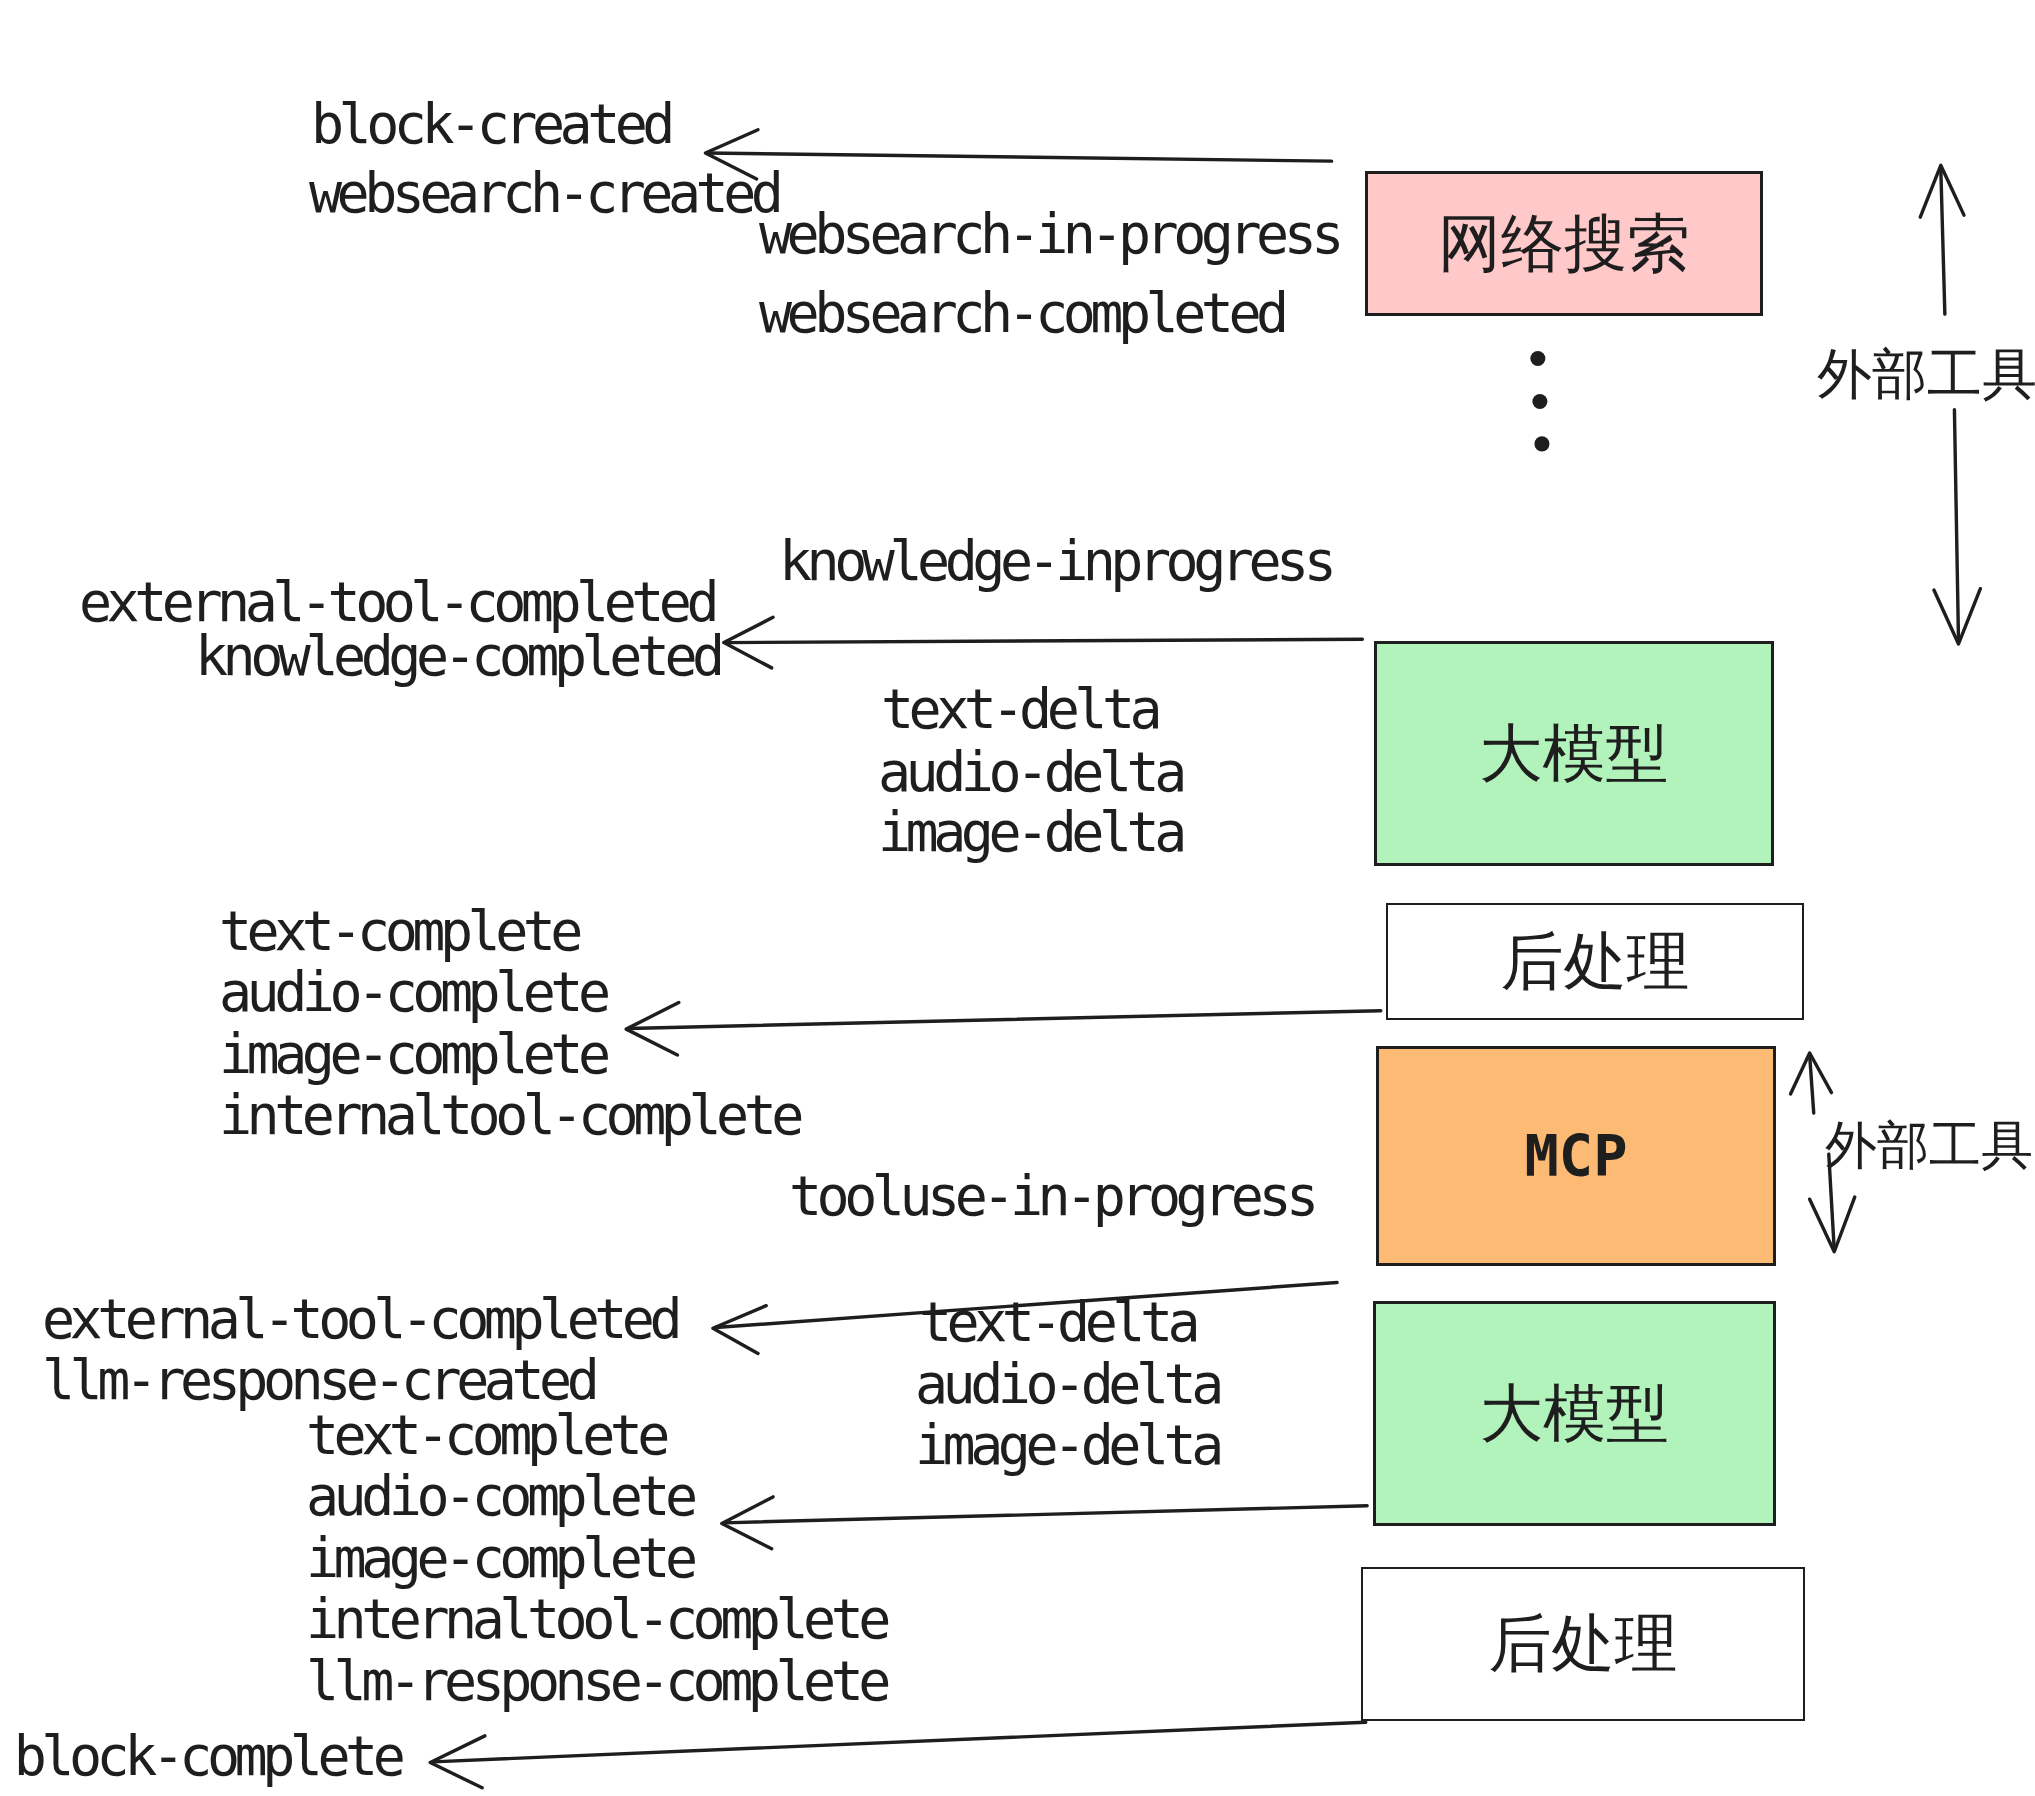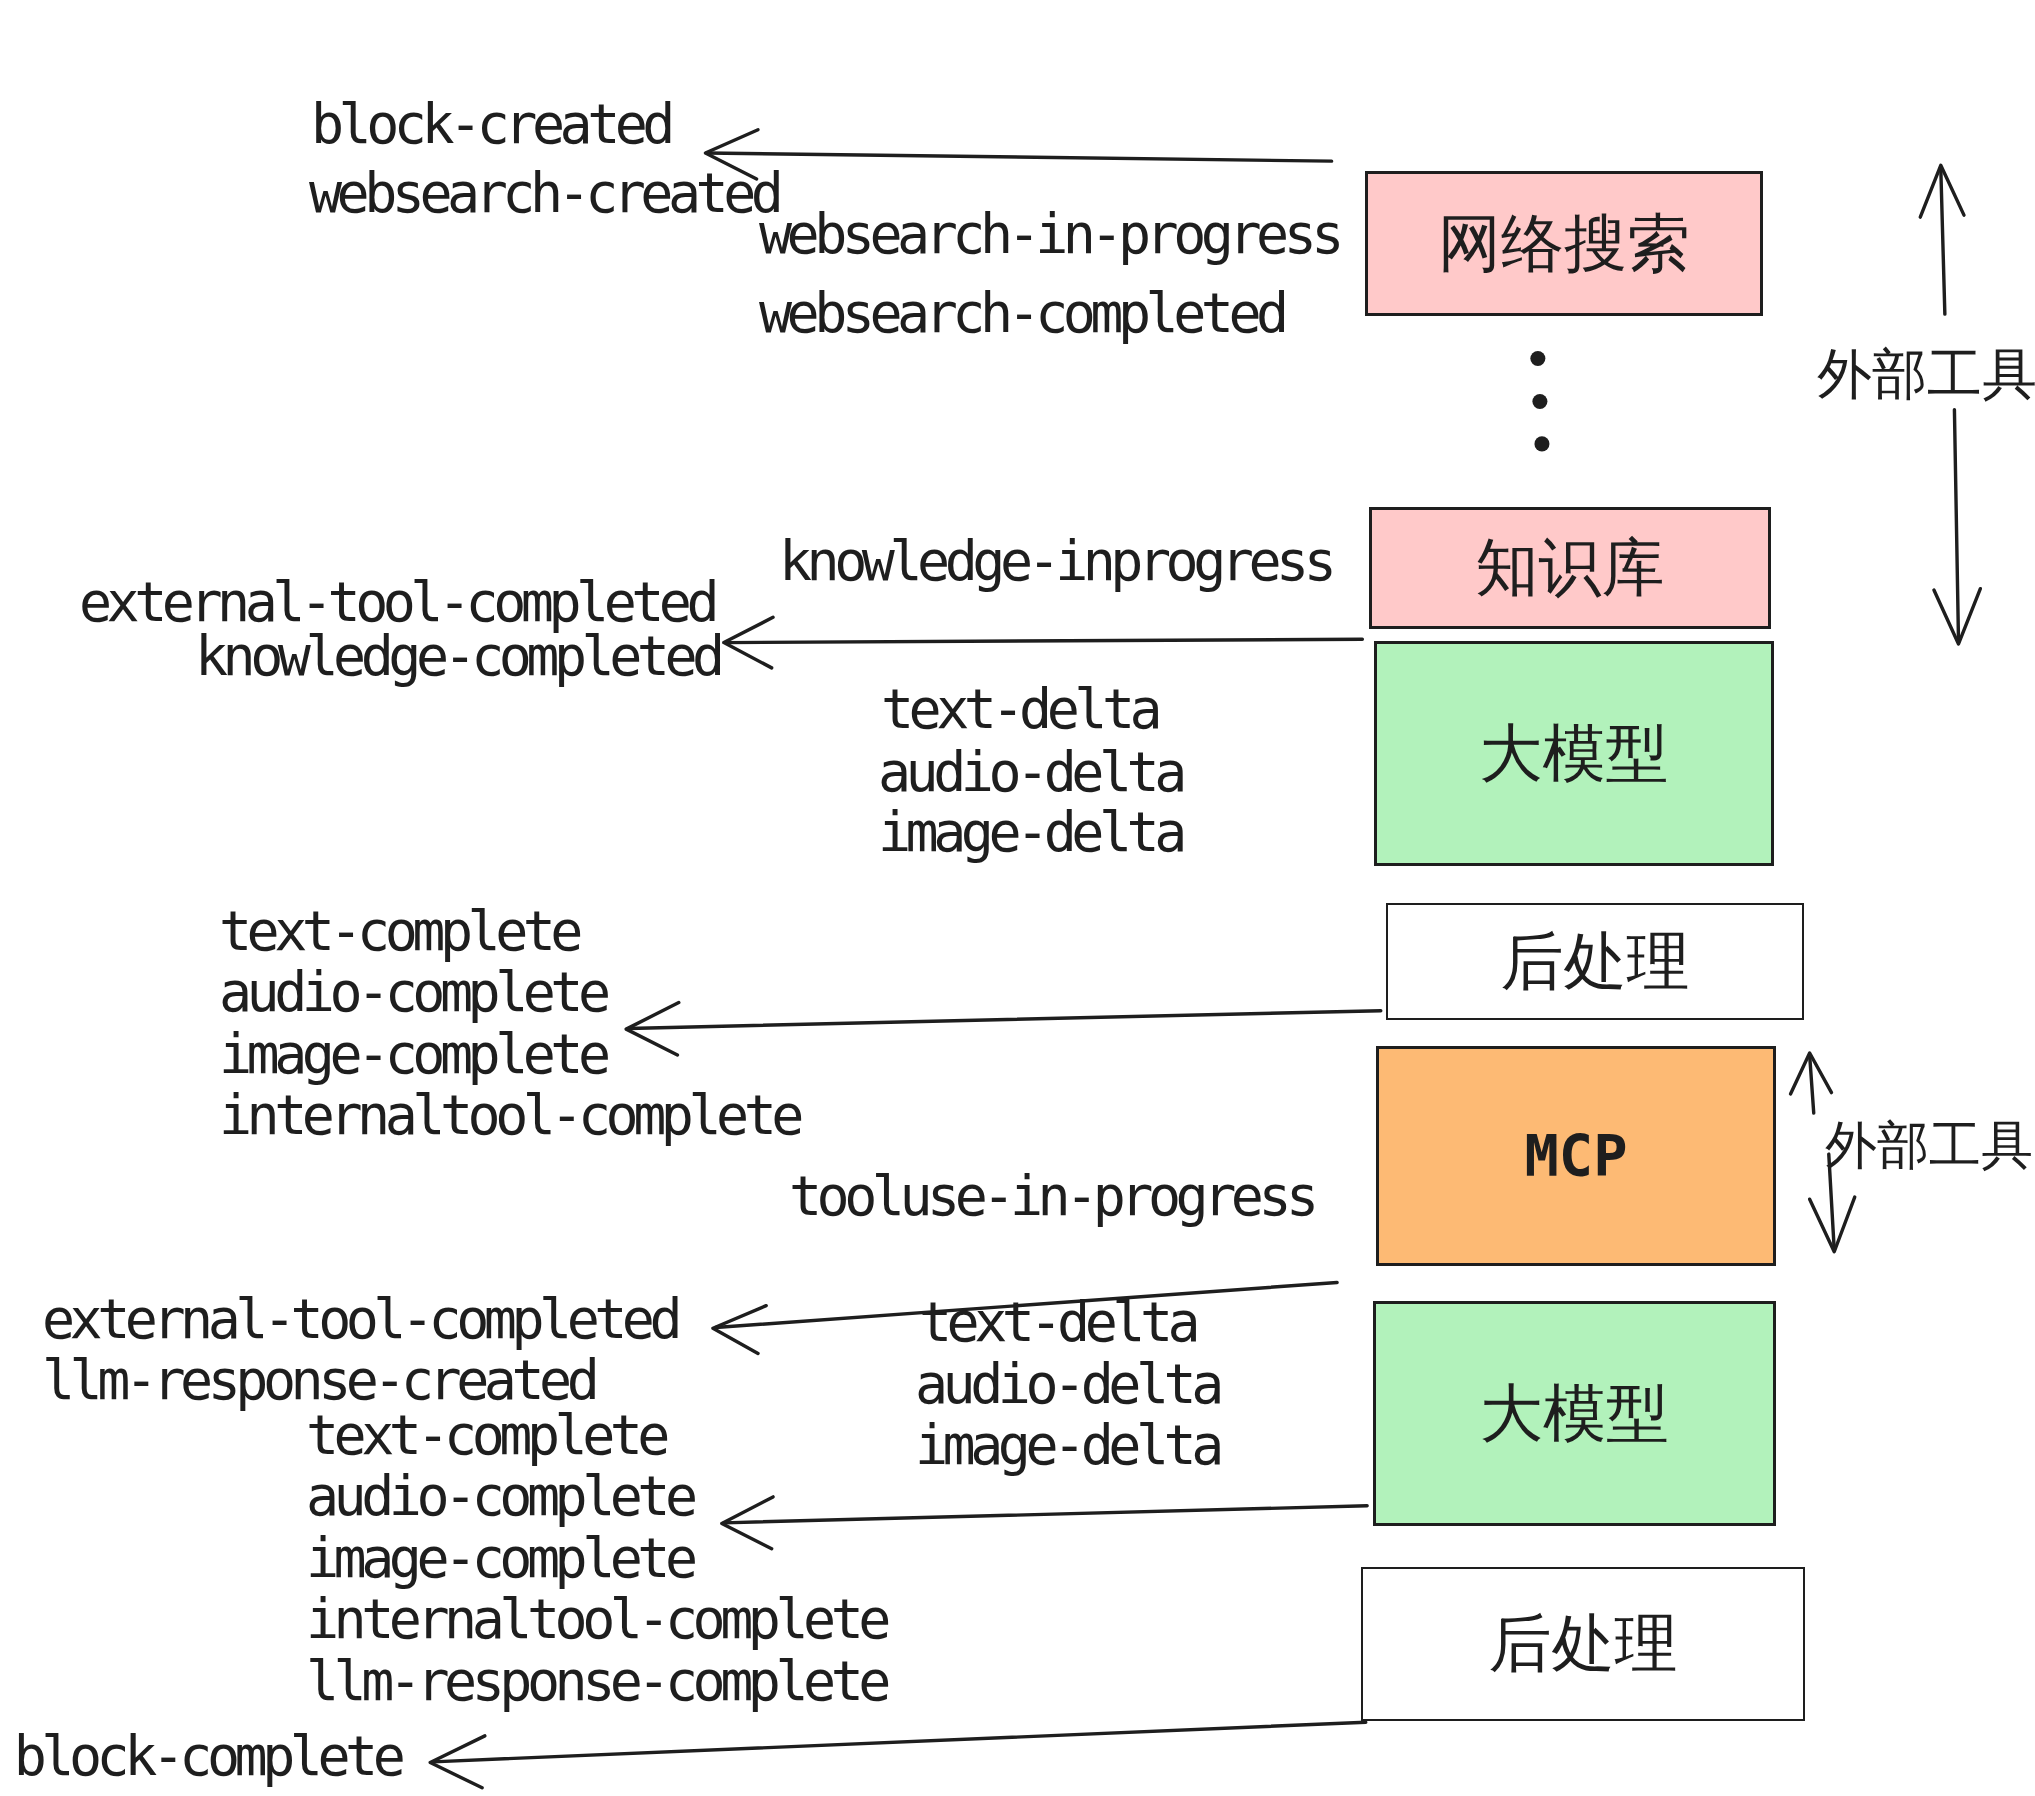--- a/index.html
+++ b/index.html
@@ -147,23 +147,20 @@
   <div class="evt" style="left:306px;top:1407px">text-complete</div>
   <div class="evt" style="left:306px;top:1468px">audio-complete</div>
   <div class="evt" style="left:306px;top:1530px">image-complete</div>
   <div class="evt" style="left:306px;top:1591px">internaltool-complete</div>
   <div class="evt" style="left:306px;top:1653px">llm-response-complete</div>
   <div class="evt" style="left:13.7px;top:1728px">block-complete</div>
 
   <div class="box" style="left: 1365px; top: 171px; width: 398px; height: 145px; background-color: rgb(255, 201, 201);">
     <span class="box-label">网络搜索</span>
   </div>
-  <div class="box" style="left: 1369px; top: 507px; width: 402px; height: 122px; background-color: rgb(255, 201, 201);">
-    <span class="box-label">知识库</span>
-  </div>
   <div class="box" style="left: 1374px; top: 641px; width: 400px; height: 225px; background-color: rgb(178, 242, 187);">
     <span class="box-label">大模型</span>
   </div>
   <div class="box thin" style="left: 1386px; top: 903px; width: 418px; height: 117px; background-color: rgb(255, 255, 255);">
     <span class="box-label">后处理</span>
   </div>
   <div class="box" style="left: 1376px; top: 1046px; width: 400px; height: 220px; background-color: #fdba74;">
     <span class="box-label latin">MCP</span>
   </div>
   <div class="box" style="left: 1373px; top: 1301px; width: 403px; height: 225px; background-color: rgb(178, 242, 187);">

